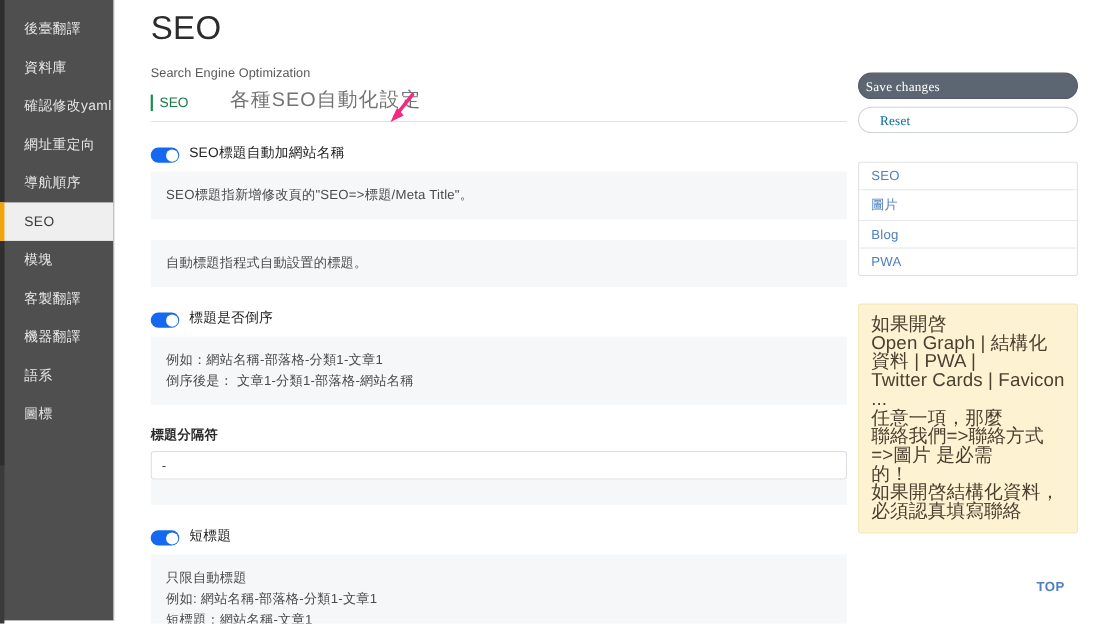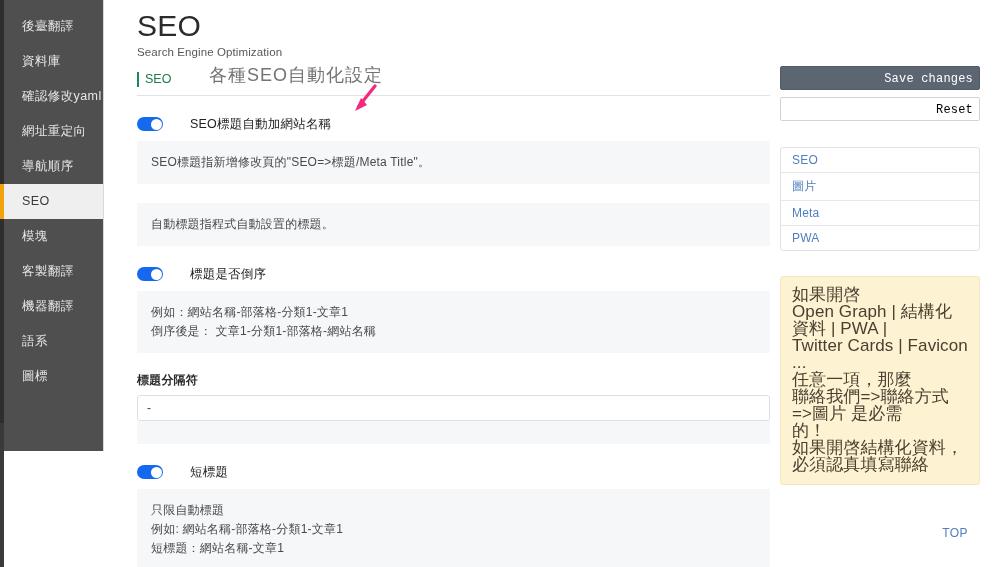--- a/index.html
+++ b/index.html
@@ -15,21 +15,21 @@
     width: 1000px; height: 567px;
     background: #ffffff;
     display: flex;
   }
 
   
   .sidebar {
     position: relative;
     width: 104px;
     min-width: 104px;
-    height: 451px;
+    height: 564px;
     background: #4f4f4f;
     border-right: 1px solid #d8d8d8;
   }
   .sb-scroll-track {
     position: absolute;
     left: 0; top: 0;
     width: 4px; height: 567px;
     background: #3a3a3a;
   }
   .sb-scroll-thumb {
@@ -73,21 +73,21 @@
     font-size: 30px;
     font-weight: 400;
     color: #2b2b2b;
     margin: 7px 0 0 0;
     letter-spacing: .3px;
     line-height: 38px;
   }
   .page-sub {
     font-size: 11.5px;
     color: #585858;
-    margin-top: 1px;
+    margin-top: 16px;
     letter-spacing: .1px;
   }
   .tabbar {
     position: relative;
     margin-top: 11px;
     height: 27px;
     border-bottom: 1px solid #e3e3e3;
     width: 633px;
   }
   .tab {
@@ -115,22 +115,22 @@
   }
 
   
   .content {
     width: 633px;
     padding-top: 19px;
   }
   .field { margin-bottom: 19px; }
   .switch-row {
     display: flex;
-    align-items: center;
-    gap: 27px;
+    align-items: flex-end;
+    gap: 9px;
     height: 18px;
     margin-bottom: 8px;
   }
   .switch {
     position: relative;
     width: 26px; height: 14px;
     border-radius: 7px;
     background: #1569f0;
     flex: 0 0 auto;
     cursor: pointer;
@@ -184,37 +184,37 @@
   .rightpanel {
     position: absolute;
     right: 20px; top: 66px;
     width: 200px;
   }
   .btn {
     display: block;
     width: 100%;
     height: 24px;
     line-height: 22px;
-    text-align: right;
-    font-size: 12px;
-    border-radius: 2px;
-    cursor: pointer;
-    font-family: Liberation Mono, monospace;
+    text-align: left;
+    font-size: 12px;
+    border-radius: 12px;
+    cursor: pointer;
+    font-family: Liberation Serif, serif;
     letter-spacing: .2px;
   }
   .btn-primary {
     background: #5b6672;
     border: 1px solid #525c67;
     color: #ffffff;
     margin-bottom: 7px;
   }
   .btn-secondary {
     background: #ffffff;
     border: 1px solid #cfd4da;
-    color: #000000;
+    color: #0369a1;
     padding-left: 19px;
   }
   .linkgroup {
     margin-top: 26px;
     border: 1px solid #e0e2e6;
     border-radius: 3px;
     overflow: hidden;
     background: #fff;
   }
   .linkgroup a {
@@ -239,20 +239,21 @@
     letter-spacing: .1px;
   }
   .top-link {
     position: absolute;
     right: 32px; bottom: 27px;
     font-size: 12px;
     color: #4f7fc0;
     text-decoration: none;
     letter-spacing: .4px;
     cursor: pointer;
+    font-weight: bold;
   }
 </style>
 </head>
 <body>
 
 <div id="app">
 
   <nav class="sidebar">
     <div class="sb-scroll-track">
       <div class="sb-scroll-thumb"></div>
@@ -326,21 +327,21 @@
         </div>
       </div>
 
     <aside class="rightpanel">
       <button class="btn btn-primary">Save changes</button>
       <button class="btn btn-secondary">Reset</button>
 
       <div class="linkgroup" id="link-group">
           <a>SEO</a>
           <a>圖片</a>
-          <a>Meta</a>
+          <a>Blog</a>
           <a>PWA</a>
         </div>
 
       <div class="notebox" id="note-box">
           <div>如果開啓</div>
           <div>Open Graph | 結構化資料 | PWA |</div>
           <div>Twitter Cards | Favicon ...</div>
           <div>任意一項，那麼</div>
           <div>聯絡我們=&gt;聯絡方式=&gt;圖片 是必需</div>
           <div>的！</div>

